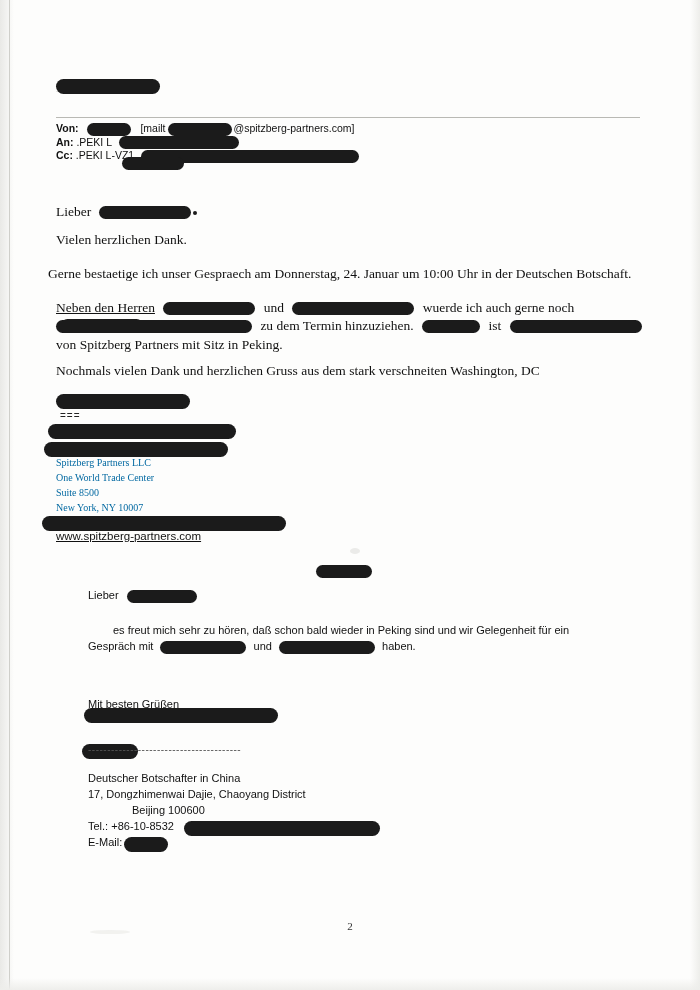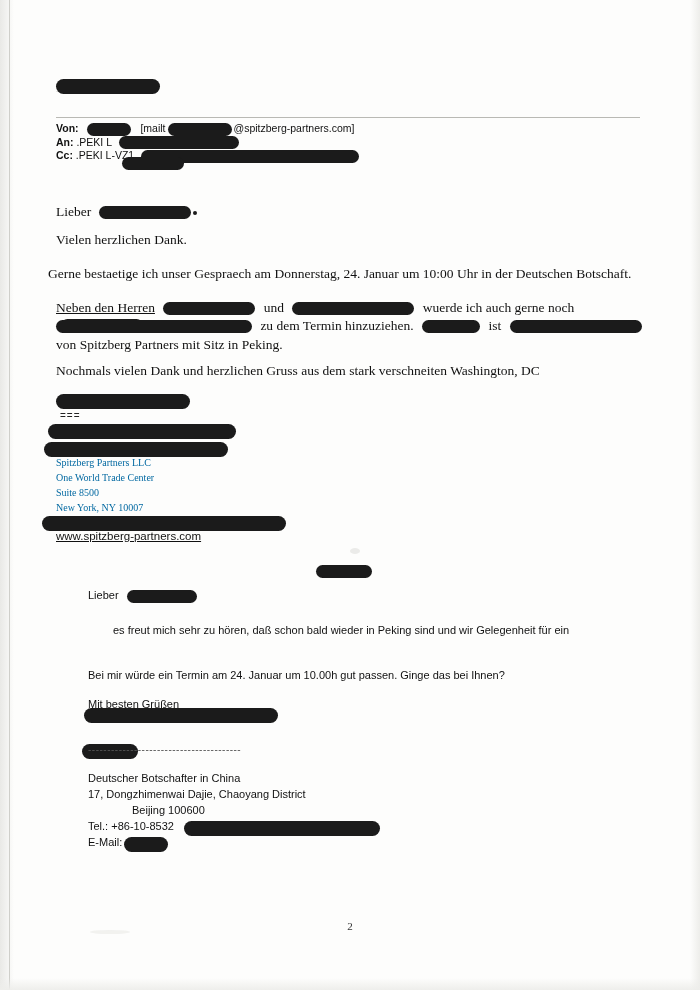--- a/index.html
+++ b/index.html
@@ -233,22 +233,28 @@
 
     <span class="abs redact" style="left:316px; top:565px; width:56px;"></span>
 
     <div class="abs body-sans" style="left:88px; top:587px;">
       <span>Lieber</span>
       <span class="redact" style="width:70px; margin-left:5px;"></span>
     </div>
 
     <div class="abs body-sans" style="left:76px; top:622px; width:512px;margin-left:37px;">es freut mich sehr zu hören, daß schon bald wieder in Peking sind und wir Gelegenheit für ein</div>
 
-
-    <div class="abs body-sans" style="left:88px; top:667px; width:512px;">Bei mir würde ein Termin am 24. Januar um 10.00h gut passen. Ginge das bei Ihnen?</div>
+    <div class="abs body-sans" style="left:88px; top:638px; width:512px;">
+      <span>Gespräch mit</span>
+      <span class="redact" style="width:86px; margin:0 4px;"></span>
+      <span>und</span>
+      <span class="redact" style="width:96px; margin:0 4px;"></span>
+      <span>haben.</span>
+    </div>
+
 
     <div class="abs body-sans" style="left:88px; top:696px;">Mit besten Grüßen</div>
     <span class="abs redact tall blk" style="left:84px; top:708px; width:194px;"></span>
 
     <span class="abs redact tall blk" style="left:82px; top:744px; width:56px;"></span>
     <div class="abs dashes" style="left:88px; top:744px;">----------------------------------------</div>
 
     <div class="abs body-sans" style="left:88px; top:770px;">Deutscher Botschafter in China</div>
     <div class="abs body-sans" style="left:88px; top:786px;text-align:center;">17, Dongzhimenwai Dajie, Chaoyang District</div>
     <div class="abs body-sans" style="left:88px; top:802px;margin-left:44px;">Beijing 100600</div>

